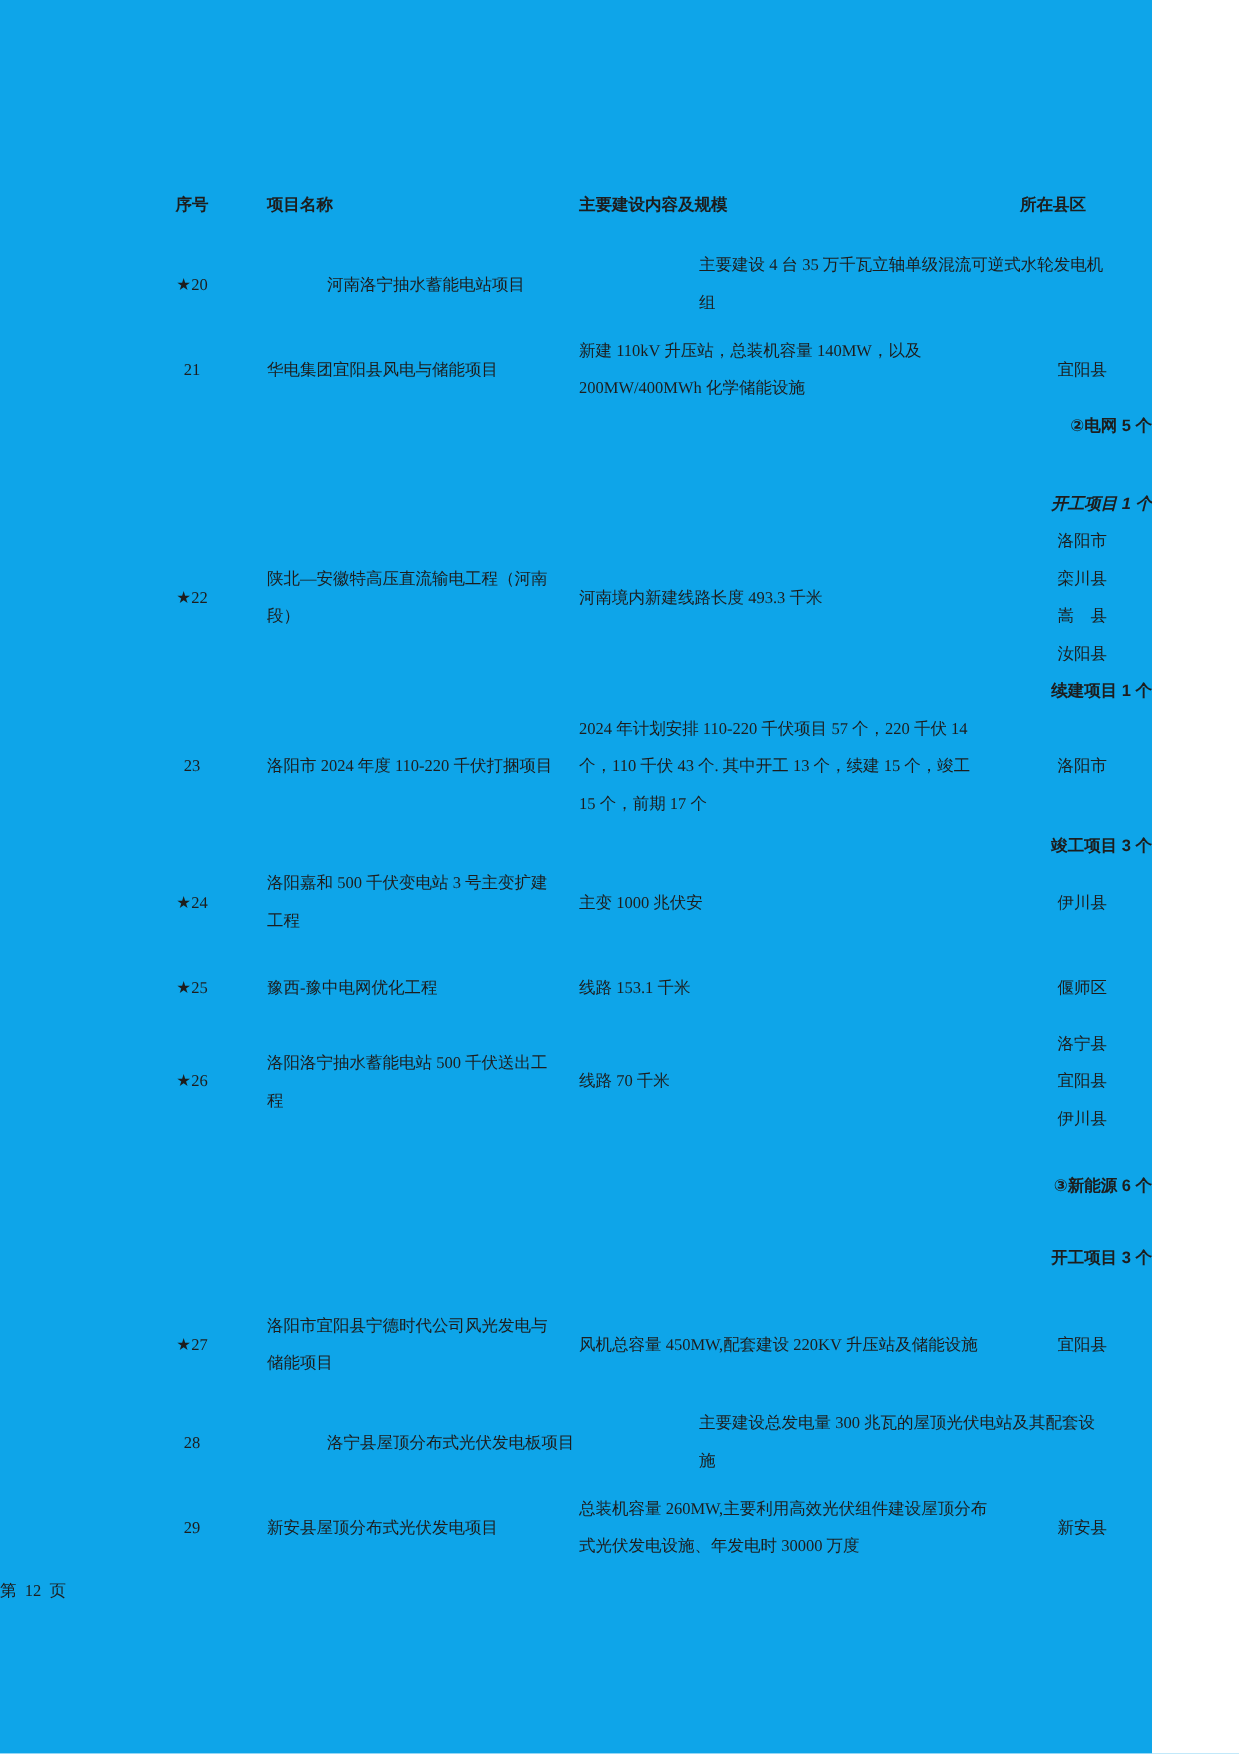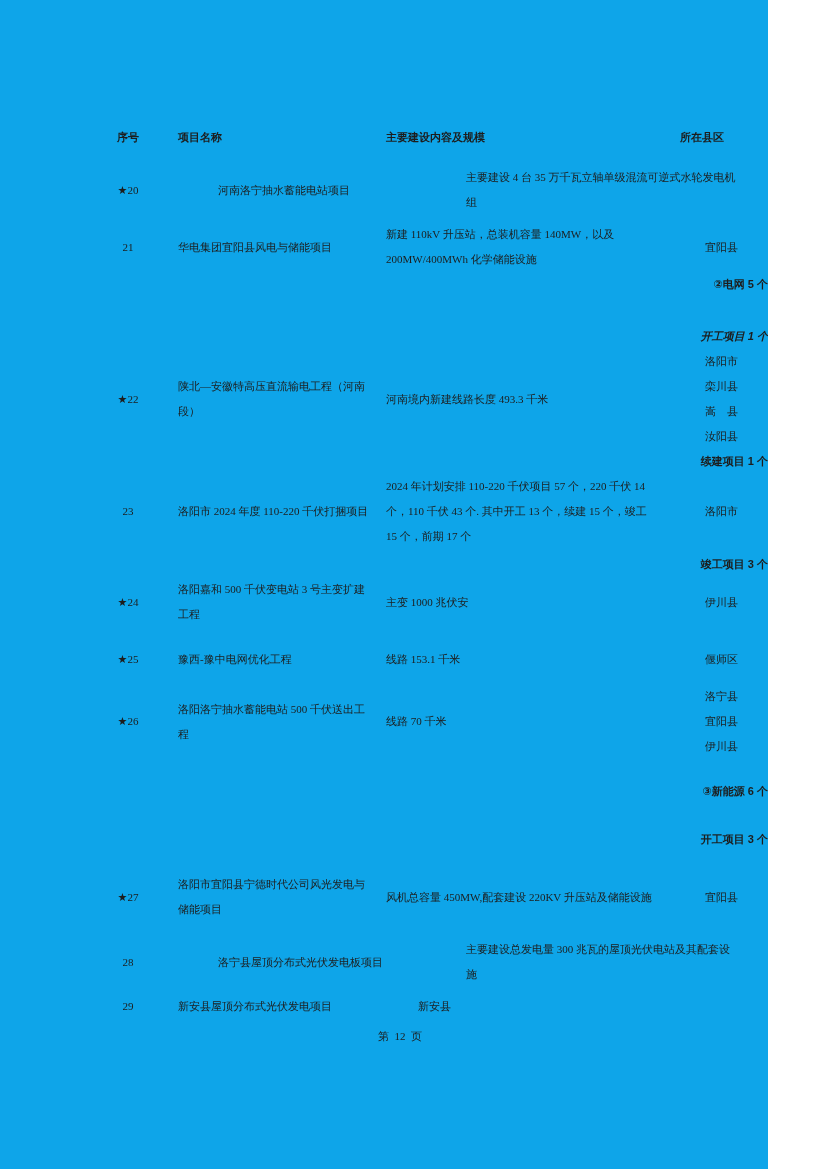--- a/index.html
+++ b/index.html
@@ -32,21 +32,21 @@
   .header-row .c2, .header-row .c3, .header-row .c4 { text-align: left; padding-left: 0; }
   .section {
     font-weight: bold;
     font-family: "Liberation Sans", "DejaVu Sans", sans-serif;
     margin-left: 178px;
     line-height: 25px;
     text-align: right;
   }
   .footer {
     width: 800px;
-    text-align: center;
+    text-align: left;
     white-space: pre;
     margin-top: 5px;
   }
   .mt0  { margin-top: 0; }
   .mt3  { margin-top: 3px; }
   .mt7  { margin-top: 7px; }
   .mt10 { margin-top: 20px; }
   .mt12 { margin-top: 12px; }
   .mt15 { margin-top: 15px; gap: 40px; }
   .mt18 { margin-top: 27px; font-style: italic; }
@@ -141,19 +141,20 @@
     <div class="row mt15">
       <div class="c1">28</div>
       <div class="c2">洛宁县屋顶分布式光伏发电板项目</div>
       <div class="c3">主要建设总发电量 300 兆瓦的屋顶光伏电站及其配套设施</div>
       <div class="c4">洛宁县</div>
     </div>
 
     <div class="row mt7">
       <div class="c1">29</div>
       <div class="c2">新安县屋顶分布式光伏发电项目</div>
+      <div class="c3">总装机容量 260MW,主要利用高效光伏组件建设屋顶分布式光伏发电设施、年发电时 30000 万度</div>
       <div class="c4">新安县</div>
     </div>
 
   </div>
 
   <div class="footer">第  12  页</div>
 </div>
 
 </body></html>

